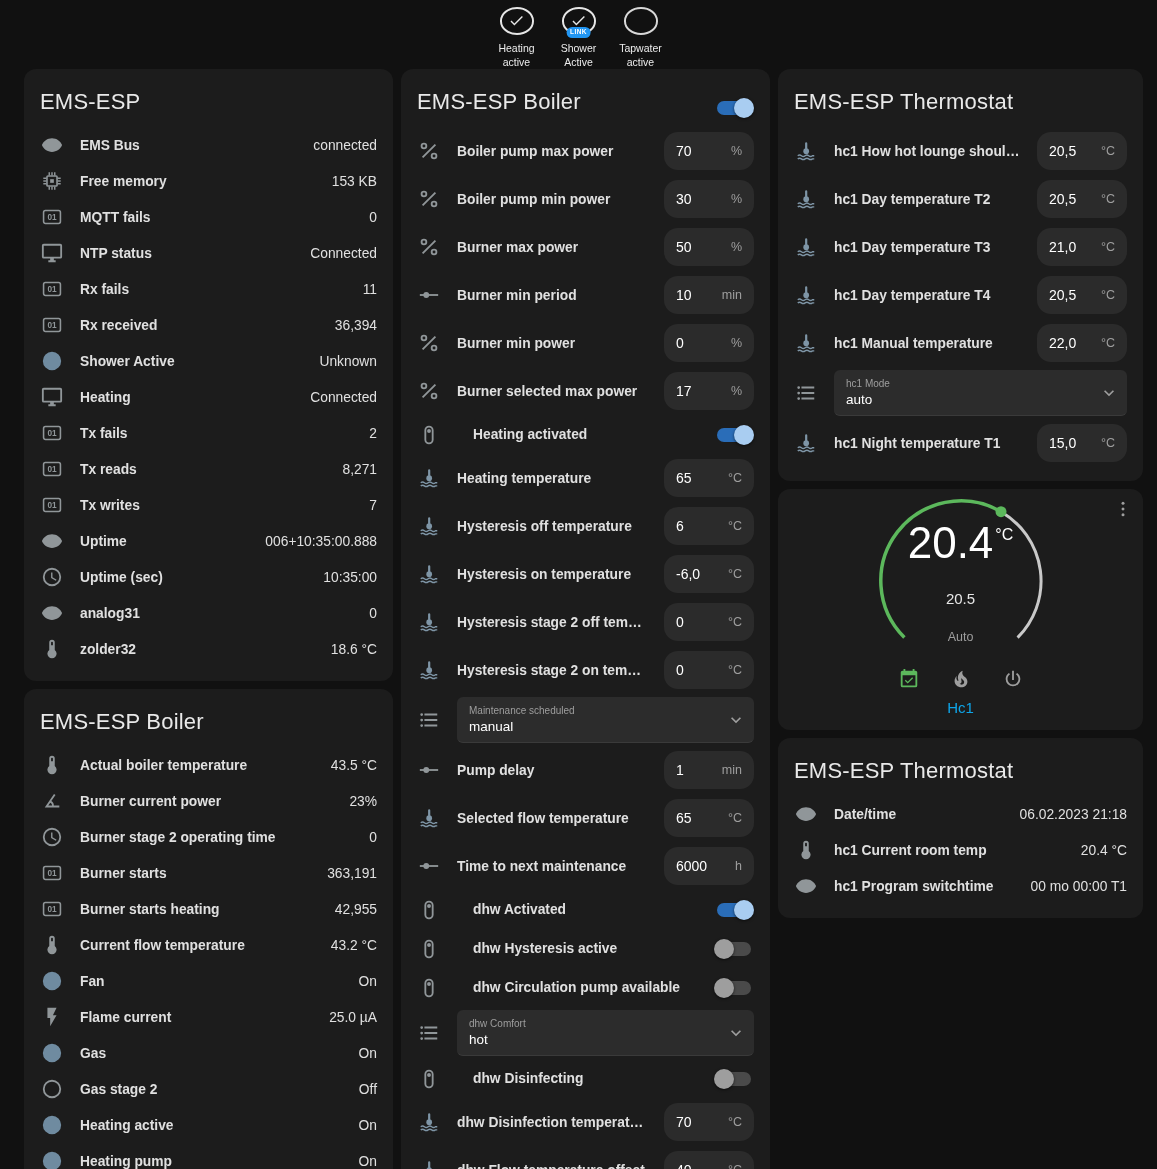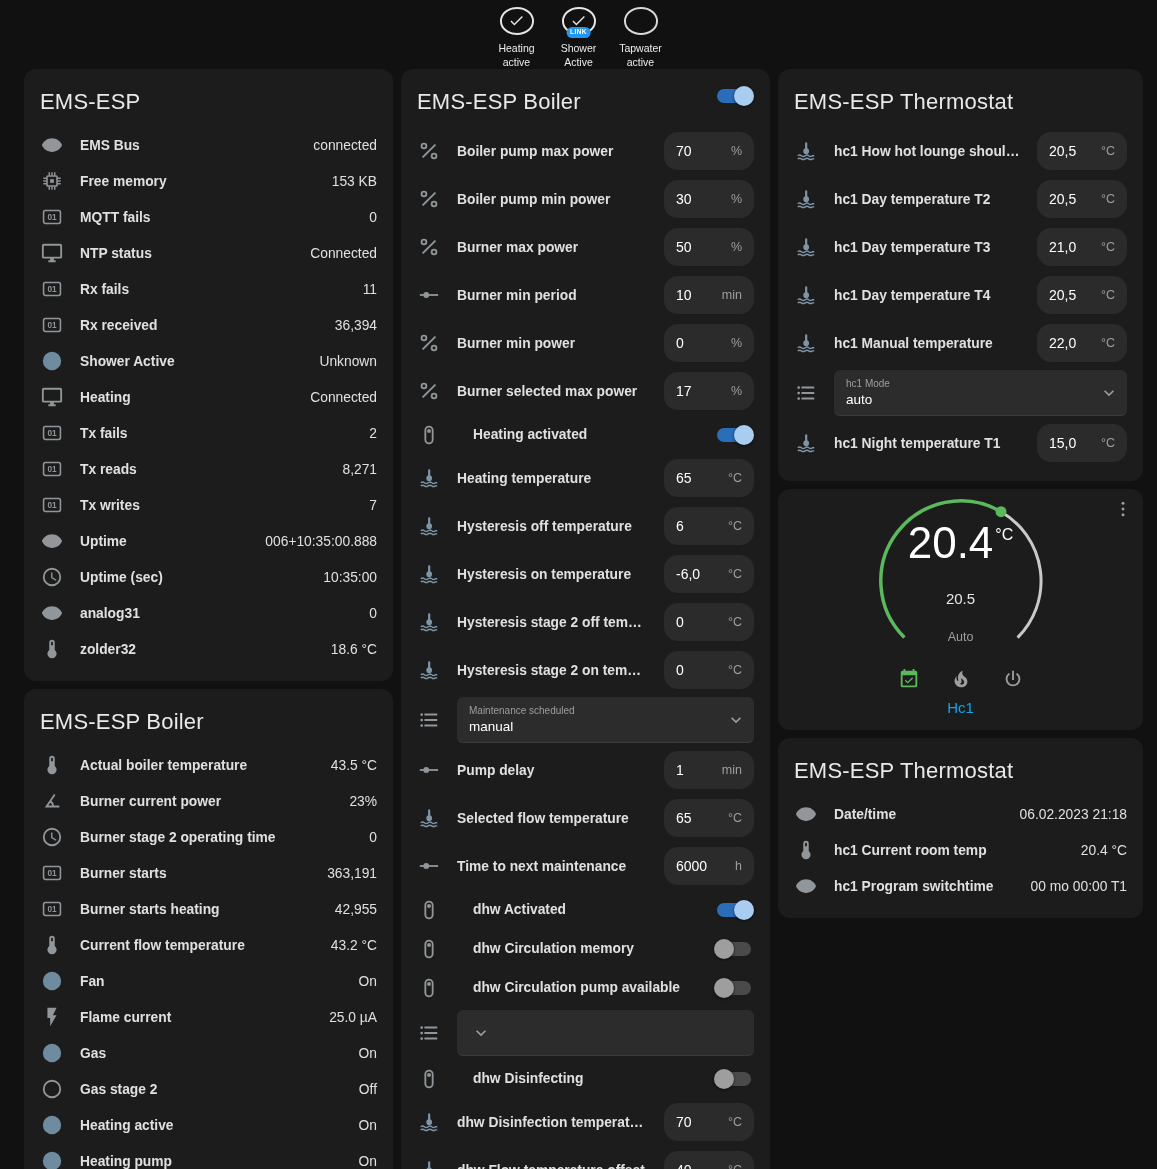--- a/index.html
+++ b/index.html
@@ -26,21 +26,21 @@
     padding:2px 4px; border-radius:6px; line-height:1;
   }
   .badge-label { margin-top:6px; font-size:10.5px; line-height:1.35; text-align:center; color:#ececec; }
   
   .columns { display:flex; gap:8px; padding:0 14px 0 24px; align-items:flex-start; }
   .col { display:flex; flex-direction:column; gap:8px; }
   .col-left { width:369px; }
   .col-mid  { width:369px; }
   .col-right{ width:365px; }
   .card { background:#1c1c1c; border-radius:12px; padding:12px 16px 14px; width:100%; }
-  .card-head { display:flex; align-items:flex-start; justify-content:space-between; padding:8px 0 12px; }
+  .card-head { display:flex; align-items:flex-end; justify-content:space-between; padding:8px 0 12px; }
   .card-title { font-size:22px; font-weight:400; color:#e9e9e9; letter-spacing:.2px; }
   
   .row { display:flex; align-items:center; gap:16px; }
   .row.text   { height:36px; }
   .row.number { height:48px; }
   .row.toggle { height:39px;gap:32px; }
   .row.select { height:52px; }
   .icon { width:24px; flex:none; display:flex; align-items:center; justify-content:center; color:#909699; }
   .icon svg { display:block; }
   span[data-name="thermo-waves-icon"] { color:#7e95a6; }
@@ -646,21 +646,21 @@
               <div class="thumb"></div>
             </div>
           </div>
           <div class="row toggle" data-name="row-dhw-circulation-active">
             <span class="icon" data-name="toggle-icon">
               <svg viewBox="0 0 24 24" width="22" height="22" fill="currentColor">
                 <rect x="8" y="2.8" width="8" height="18.4" rx="4" fill="none" stroke="currentColor" stroke-width="2"></rect>
                 <circle cx="12" cy="7.6" r="2.1" fill="currentColor"></circle>
               </svg>
             </span>
-            <span class="label" data-name="entity-label">dhw Circulation memory</span>
+            <span class="label" data-name="entity-label">dhw Hysteresis active</span>
             <div class="switch" data-name="toggle-dhw-circulation-active">
               <div class="thumb"></div>
             </div>
           </div>
           <div class="row toggle" data-name="row-dhw-circulation-pump-available">
             <span class="icon" data-name="toggle-icon">
               <svg viewBox="0 0 24 24" width="22" height="22" fill="currentColor">
                 <rect x="8" y="2.8" width="8" height="18.4" rx="4" fill="none" stroke="currentColor" stroke-width="2"></rect>
                 <circle cx="12" cy="7.6" r="2.1" fill="currentColor"></circle>
               </svg>
@@ -670,20 +670,24 @@
               <div class="thumb"></div>
             </div>
           </div>
           <div class="row select" data-name="row-dhw-comfort">
             <span class="icon" data-name="list-icon">
               <svg viewBox="0 0 24 24" width="22" height="22" fill="currentColor">
                 <path d="M7,5H21V7H7V5M7,13V11H21V13H7M4,4.5A1.5,1.5 0 0,1 5.5,6A1.5,1.5 0 0,1 4,7.5A1.5,1.5 0 0,1 2.5,6A1.5,1.5 0 0,1 4,4.5M4,10.5A1.5,1.5 0 0,1 5.5,12A1.5,1.5 0 0,1 4,13.5A1.5,1.5 0 0,1 2.5,12A1.5,1.5 0 0,1 4,10.5M7,19V17H21V19H7M4,16.5A1.5,1.5 0 0,1 5.5,18A1.5,1.5 0 0,1 4,19.5A1.5,1.5 0 0,1 2.5,18A1.5,1.5 0 0,1 4,16.5Z"></path>
               </svg>
             </span>
             <div class="selectbox" data-name="select-dhw-comfort">
+              <div class="sel-texts">
+                <div class="sel-caption" data-name="select-caption">dhw Comfort</div>
+                <div class="sel-value" data-name="select-value">hot</div>
+              </div>
               <span class="icon" data-name="chevron-down-icon" style="color: rgb(158, 158, 158);">
                 <svg viewBox="0 0 24 24" width="20" height="20" fill="currentColor">
                   <path d="M7.41,8.58L12,13.17L16.59,8.58L18,10L12,16L6,10L7.41,8.58Z"></path>
                 </svg>
               </span>
             </div>
           </div>
           <div class="row toggle" data-name="row-dhw-disinfecting">
             <span class="icon" data-name="toggle-icon">
               <svg viewBox="0 0 24 24" width="22" height="22" fill="currentColor">

